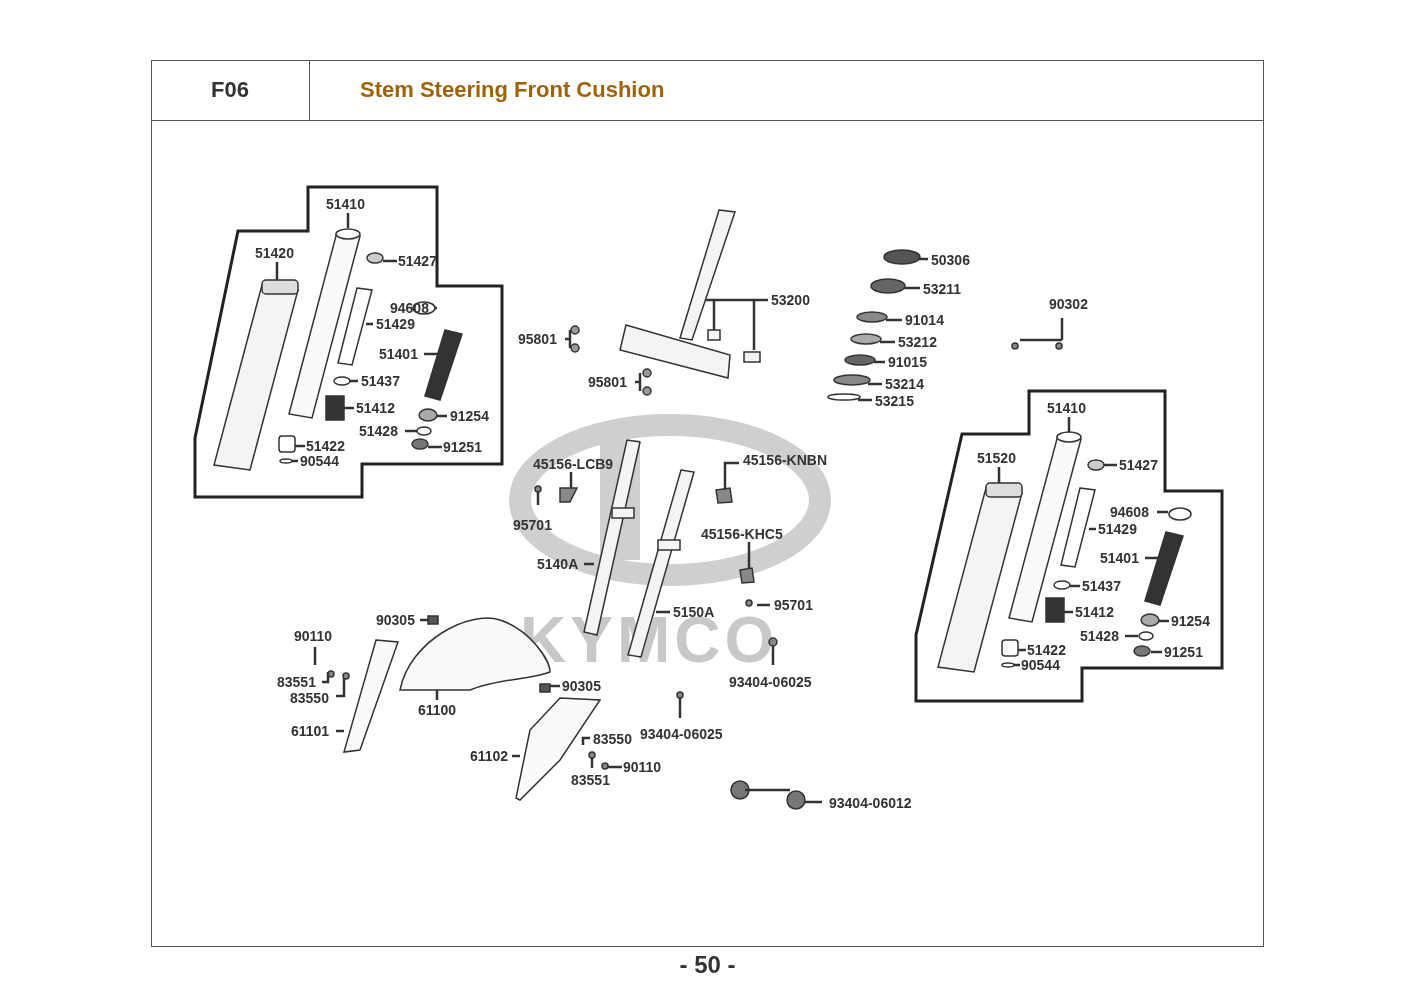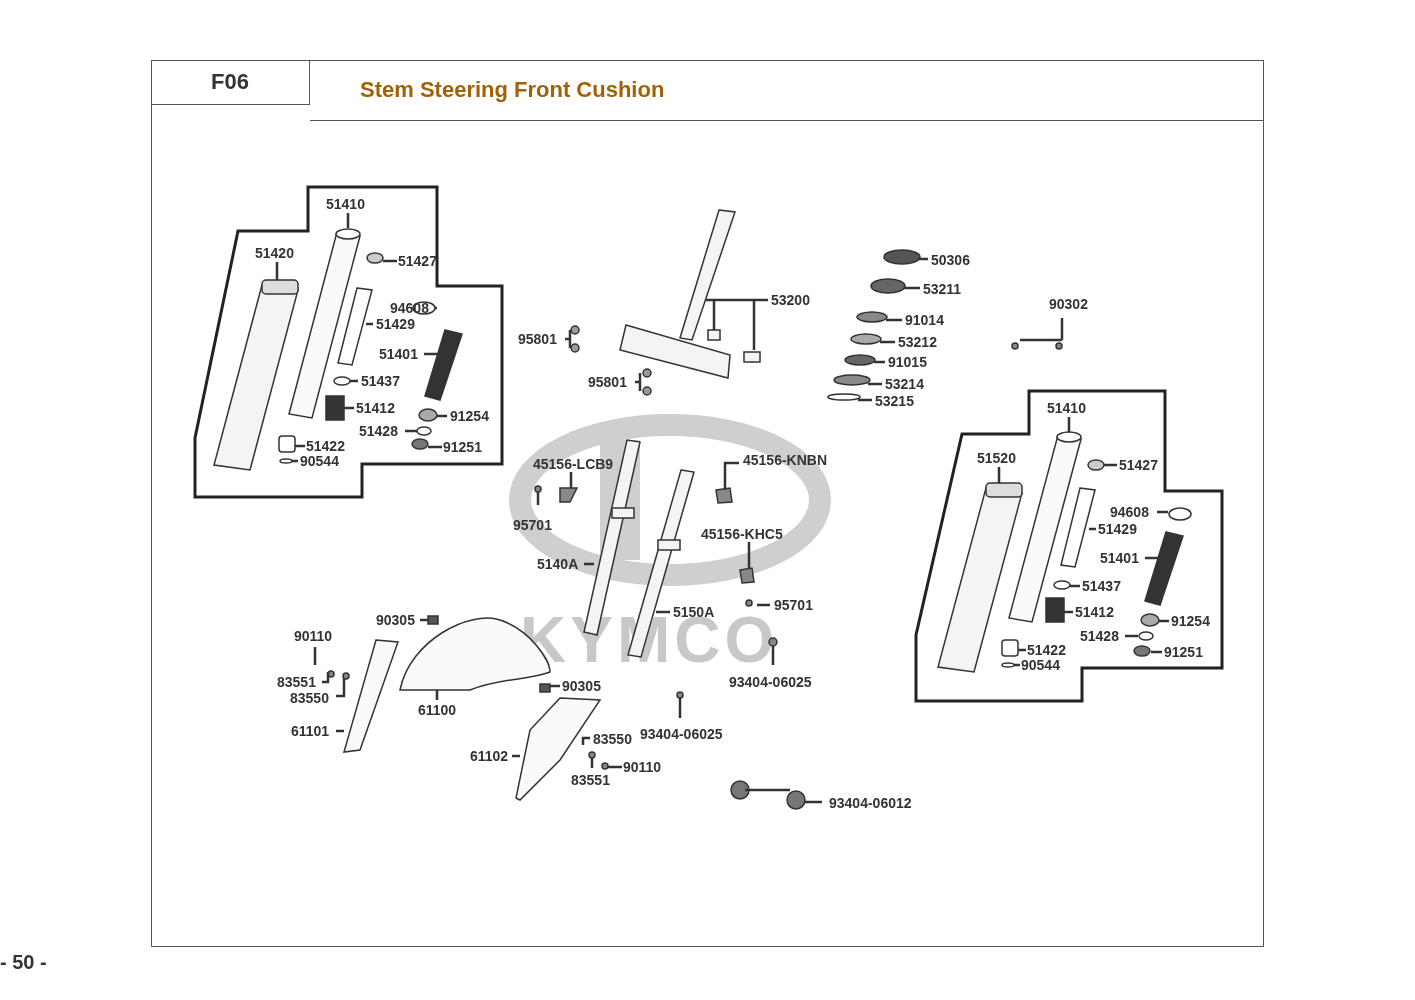--- a/index.html
+++ b/index.html
@@ -1,20 +1,20 @@
 <!DOCTYPE html>
 <html><head>
 <meta charset="utf-8">
 <style>
   html,body{margin:0;padding:0;background:#fff;}
   body{width:1415px;height:1000px;position:relative;overflow:hidden;font-family:"Liberation Sans",sans-serif;color:#333;}
   .frame{position:absolute;left:151px;top:60px;width:1113px;height:887px;border:1px solid #555;box-sizing:border-box;}
-  .hdr-code{position:absolute;left:151px;top:60px;width:159px;height:45px;border-right:1px solid #555;border-bottom:1px solid #555;box-sizing:border-box;display:flex;align-items:center;justify-content:center;font-weight:bold;font-size:22px;color:#333;}
+  .hdr-code{position:absolute;left:151px;top:60px;width:159px;height:61px;border-right:1px solid #555;border-bottom:1px solid #555;box-sizing:border-box;display:flex;align-items:center;justify-content:center;font-weight:bold;font-size:22px;color:#333;}
   .hdr-title{position:absolute;left:310px;top:60px;width:954px;height:61px;border-bottom:1px solid #555;box-sizing:border-box;display:flex;align-items:center;padding-left:50px;font-weight:bold;font-size:22px;color:#a16207;}
-  .page-no{position:absolute;left:0;width:1415px;top:951px;font-weight:bold;font-size:20px;color:#333;}
+  .page-no{position:absolute;left:0;width:1415px;top:951px;text-align:center;font-weight:bold;font-size:24px;color:#333;}
   svg.diagram{position:absolute;left:0;top:0;}
   .lbl{font-family:"Liberation Sans",sans-serif;font-weight:bold;font-size:14px;fill:#333;}
   .wm{font-family:"Liberation Sans",sans-serif;font-weight:bold;font-size:64px;fill:#c8c8c8;letter-spacing:4px;}
 </style>
 </head>
 <body>
 
 <div class="frame"></div>
 <div class="hdr-code">F06</div>
 <div class="hdr-title">Stem Steering  Front Cushion</div>

